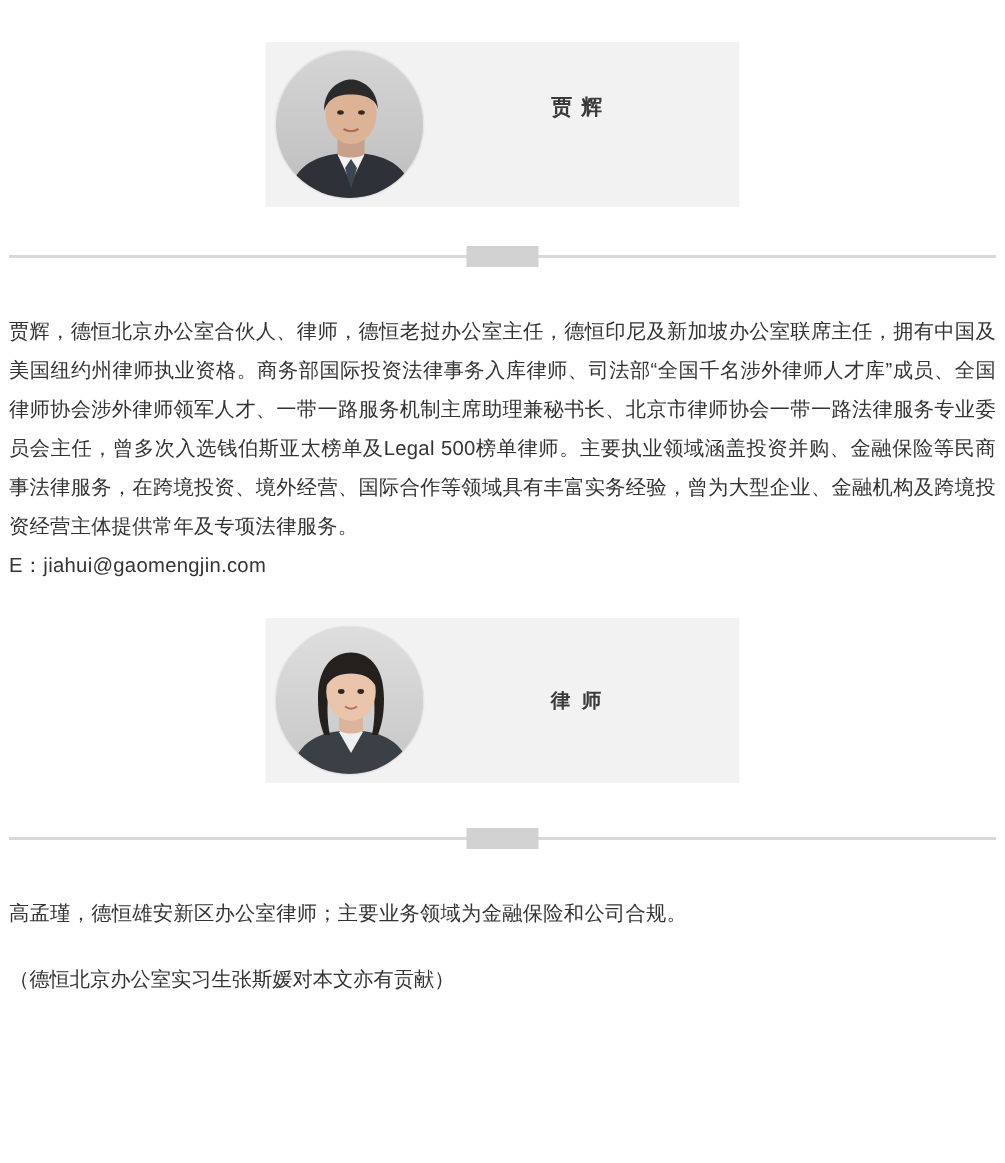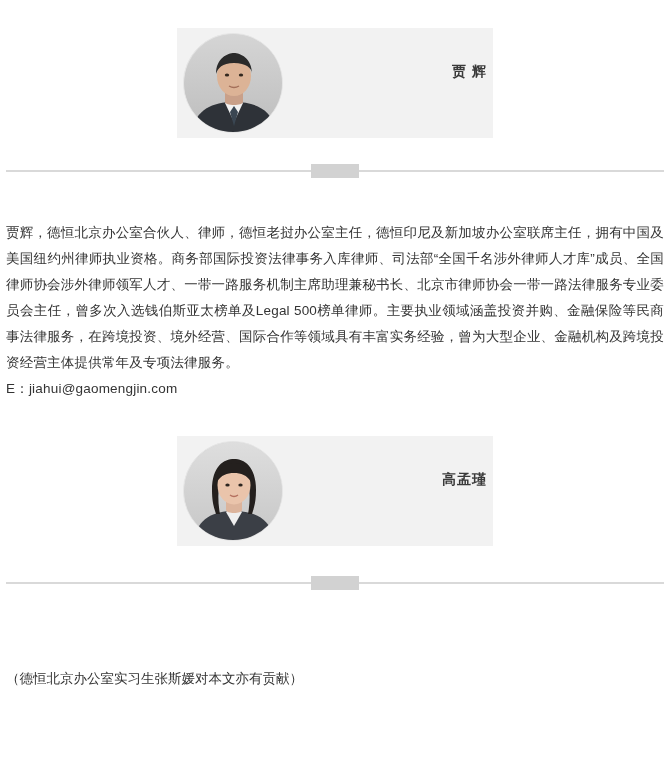--- a/index.html
+++ b/index.html
@@ -46,21 +46,21 @@
     overflow: hidden;
     background: #d8d8d8;
     position: relative;
     border: 1px solid #e6e6e6;
     box-sizing: border-box;
   }
   .avatar-wrap svg { display: block; }
 
   .profile-text {
     flex: 1;
-    text-align: right;
+    text-align: center;
     padding-right: 6px;
   }
   .profile-name {
     font-size: 14px;
     font-weight: bold;
     color: #3a3a3a;
     letter-spacing: 1px;
     margin-bottom: 22px;
   }
   .profile-title {
@@ -89,40 +89,40 @@
     left: 50%;
     transform: translateX(-50%);
     top: 0;
     width: 48px;
     height: 14px;
     background: #d2d2d2;
   }
 
   
   .bio {
-    margin: 12px 6px;
+    margin: 0 6px;
     font-size: 13.5px;
     line-height: 26px;
     color: #333333;
     text-align: justify;
     letter-spacing: 0.2px;
   }
   .bio .email-line {
     display: block;
   }
 
   .spacer-a { height: 26px; }
   .spacer-b { height: 30px; }
   .spacer-c { height: 22px; }
   .spacer-d { height: 30px; }
   .spacer-e { height: 30px; }
   .spacer-f { height: 18px; }
 
   .footnote {
-    margin: 16px 6px;
+    margin: 0 6px;
     font-size: 13.5px;
     line-height: 26px;
     color: #333333;
   }
 </style>
 </head>
 <body>
 
 <div class="page">
 
@@ -209,33 +209,34 @@
           <path d="M33 40 C33 25 43 21 50 21 C57 21 67 25 67 40 C63 33 57 31 50 31 C43 31 37 33 33 40 Z" fill="#24201e"></path>
 
           <ellipse cx="43.5" cy="43" rx="2.2" ry="1.6" fill="#2d2520"></ellipse>
           <ellipse cx="56.5" cy="43" rx="2.2" ry="1.6" fill="#2d2520"></ellipse>
 
           <path d="M46 53 Q50 56 54 53" stroke="#b4705f" stroke-width="1.4" fill="none"></path>
         </g>
       </svg>
     </div>
     <div class="profile-text">
-      <div class="profile-name">高孟瑾</div>
+      <div class="profile-title">律 师</div>
     </div>
   </div>
 
   <div class="spacer-d"></div>
 
   <div class="divider">
     <div class="line"></div>
     <div class="center-block"></div>
   </div>
 
   <div class="spacer-e"></div>
 
   <div class="bio">
+    <span>高孟瑾，德恒雄安新区办公室律师；主要业务领域为金融保险和公司合规。</span>
   </div>
 
   <div class="spacer-f"></div>
 
   <div class="footnote">（德恒北京办公室实习生张斯媛对本文亦有贡献）</div>
 
 </div>
 
 </body></html>

